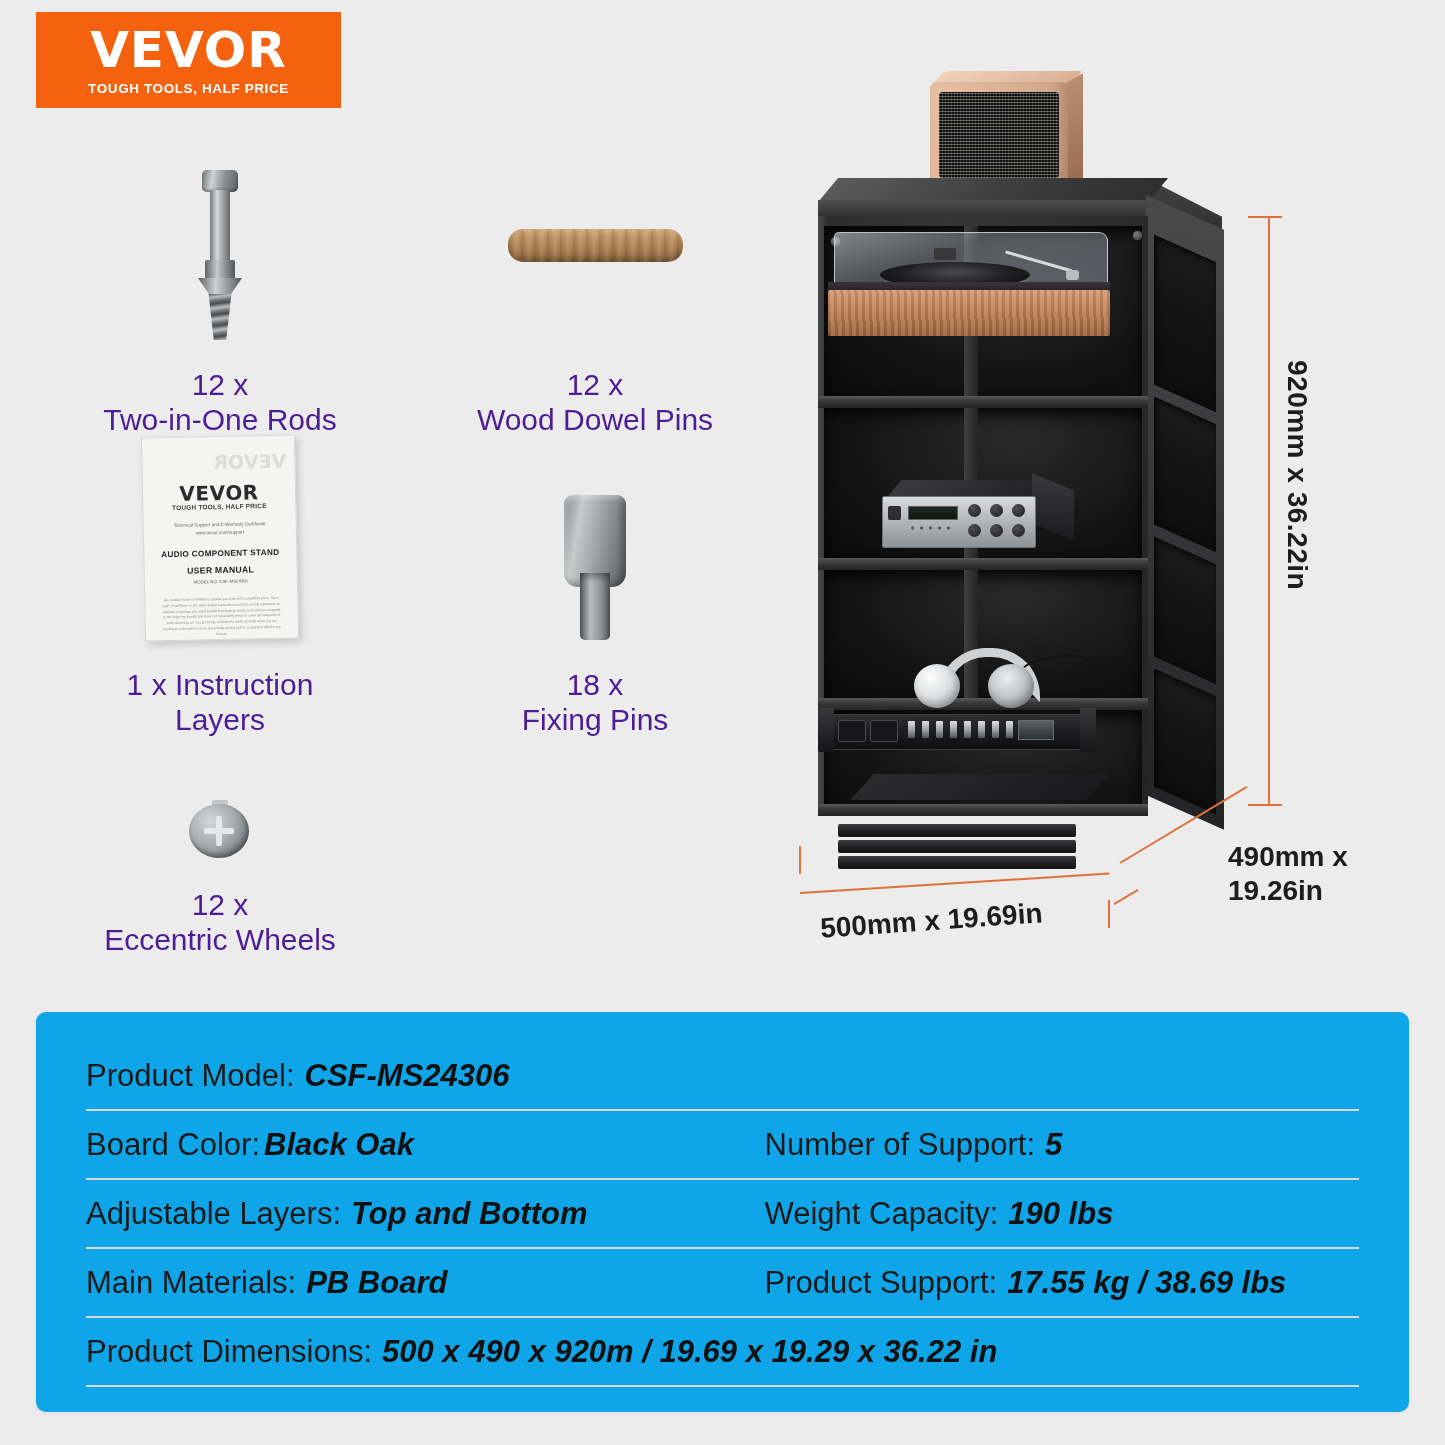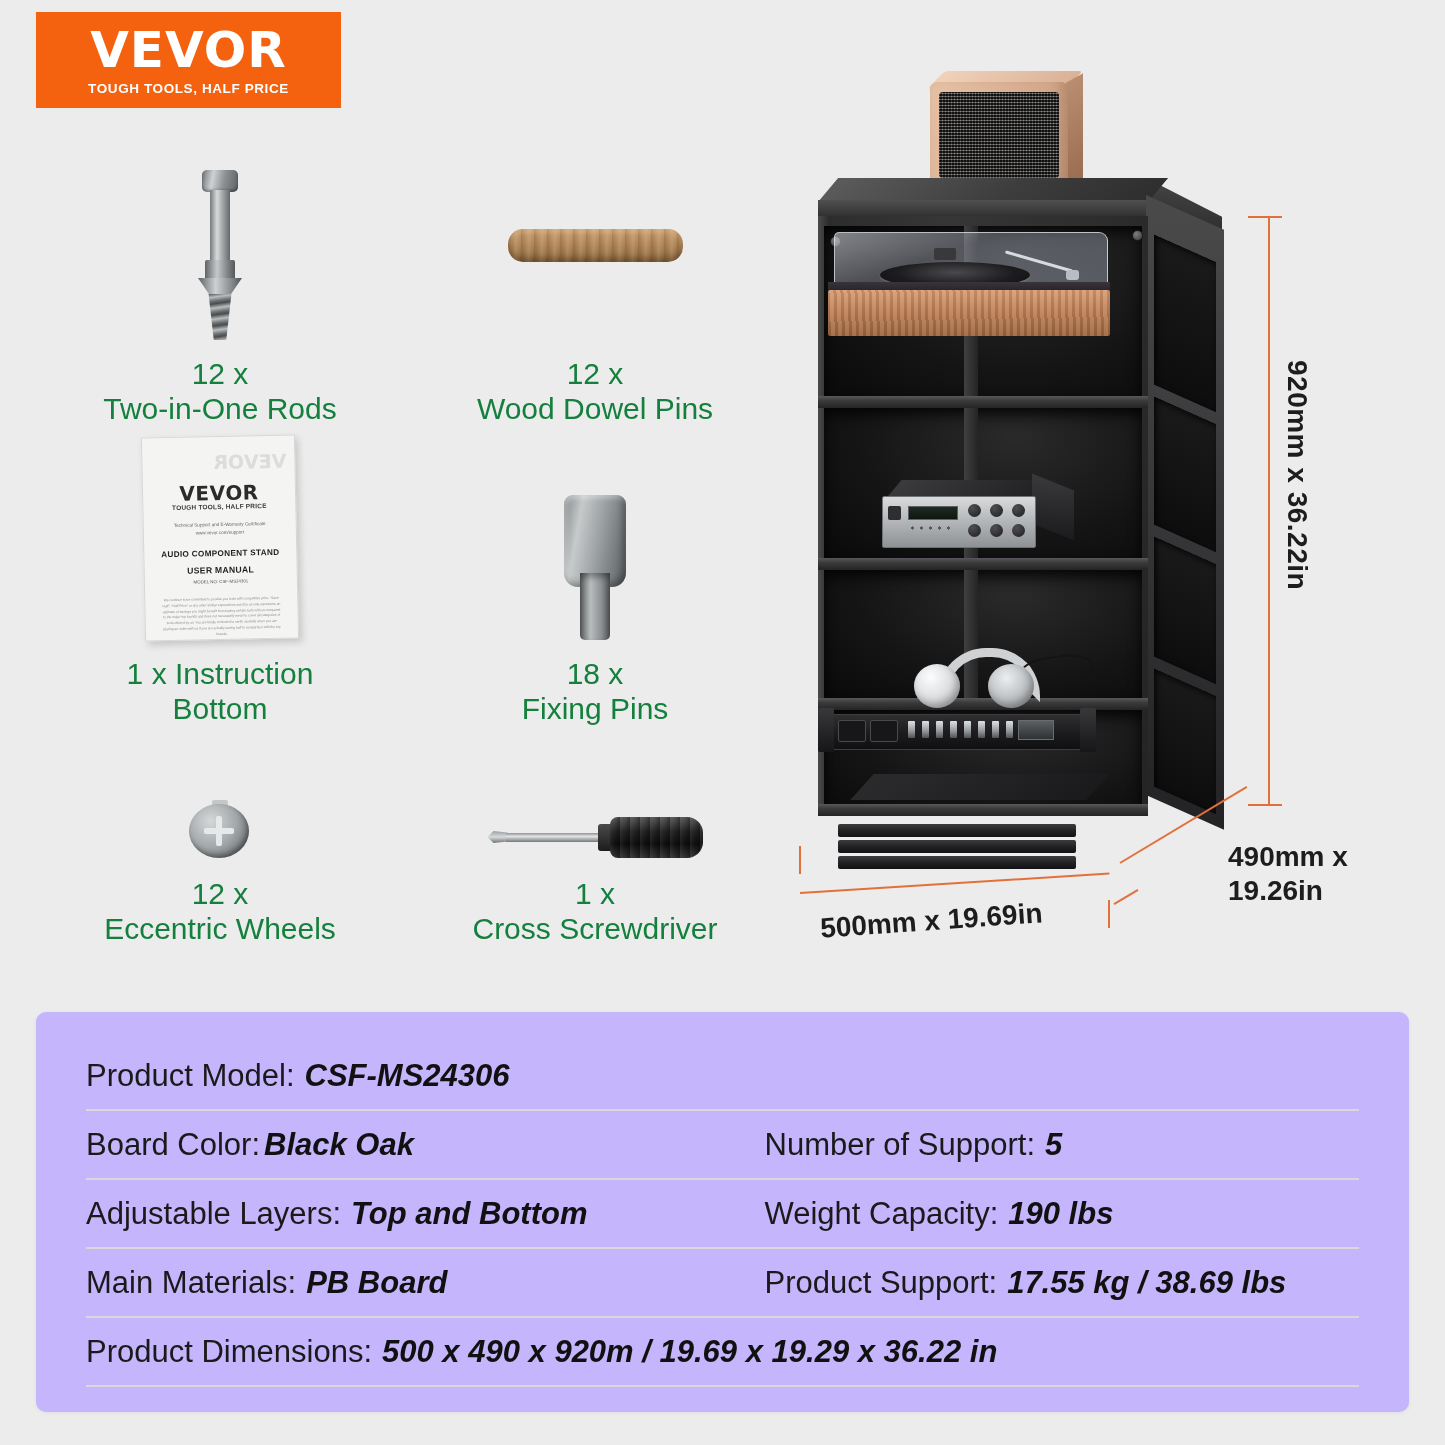--- a/index.html
+++ b/index.html
@@ -69,23 +69,23 @@
 
   .part-art {
     height: 190px;
     display: flex;
     align-items: flex-end;
     justify-content: center;
   }
   .part-art.mid { align-items: center; }
   .part-label {
     font-size: 30px;
-    color: #15803d;
+    color: #4c1d95;
     line-height: 1.18;
-    margin-top: 16px;
+    margin-top: 27px;
     font-family: "Liberation Sans", sans-serif;
   }
   .part-label .qty { display: block; }
 
   
   .rod { width: 54px; height: 170px; position: relative; }
   .rod .head {
     position: absolute; left: 9px; top: 0; width: 36px; height: 22px;
     border-radius: 5px;
     background: linear-gradient(100deg,#6f7274 0%,#cfd2d3 30%,#8d9193 60%,#5e6163 100%);
@@ -510,21 +510,21 @@
     left: 1228px; top: 840px;
     font-size: 28px; font-weight: bold; color: #1d1d1d;
     line-height: 1.2;
   }
 
   
   .spec {
     position: absolute;
     left: 36px; top: 1012px;
     width: 1373px; height: 400px;
-    background: #c4b5fd;
+    background: #0ea5e9;
     border-radius: 10px;
     box-shadow: 0 1px 4px rgba(0,0,0,.06);
   }
   .spec-inner {
     position: absolute;
     left: 50px; right: 50px; top: 30px; bottom: 26px;
   }
   .spec-row {
     display: flex;
     height: 67px;
@@ -599,21 +599,21 @@
             <div>www.vevor.com/support</div>
           </div>
           <div class="m-title">AUDIO COMPONENT STAND</div>
           <div class="m-title2">USER MANUAL</div>
           <div class="m-model">MODEL NO: CSF-MS24301</div>
           <div class="m-body">We continue to be committed to provide you tools with competitive price. "Save Half", "Half Price" or any other similar expressions used by us only represents an estimate of savings you might benefit from buying certain tools with us compared to the major top brands and does not necessarily mean to cover all categories of tools offered by us. You are kindly reminded to verify carefully when you are placing an order with us if you are actually saving half in comparison with the top brands.</div>
         </div>
       </div>
       <div class="part-label">
         <span class="qty">1 x  Instruction</span>
-        <span>Bottom</span>
+        <span>Layers</span>
       </div>
     </div>
 
     <div class="part part-col-1 part-row-1">
       <div class="part-art">
         <div class="fixpin">
             <div class="blade"></div>
             <div class="neck"></div>
           </div>
       </div>
@@ -631,34 +631,20 @@
             <div class="slot-v"></div>
             <div class="slot-h"></div>
           </div>
       </div>
       <div class="part-label">
         <span class="qty">12 x</span>
         <span>Eccentric Wheels</span>
       </div>
     </div>
 
-    <div class="part part-col-1 part-row-2">
-      <div class="part-art" style="height:90px">
-        <div class="driver">
-          <div class="tip"></div>
-            <div class="shank"></div>
-            <div class="ferrule"></div>
-            <div class="handle"></div>
-        </div>
-      </div>
-      <div class="part-label">
-        <span class="qty">1 x</span>
-        <span>Cross Screwdriver</span>
-      </div>
-    </div>
   </div>
 
   <div class="photo">
 
     <div class="speaker">
       <div class="knob k1"></div>
         <div class="knob k2"></div>
       <div class="top-face"></div>
       <div class="side"></div>
       <div class="body"></div>

